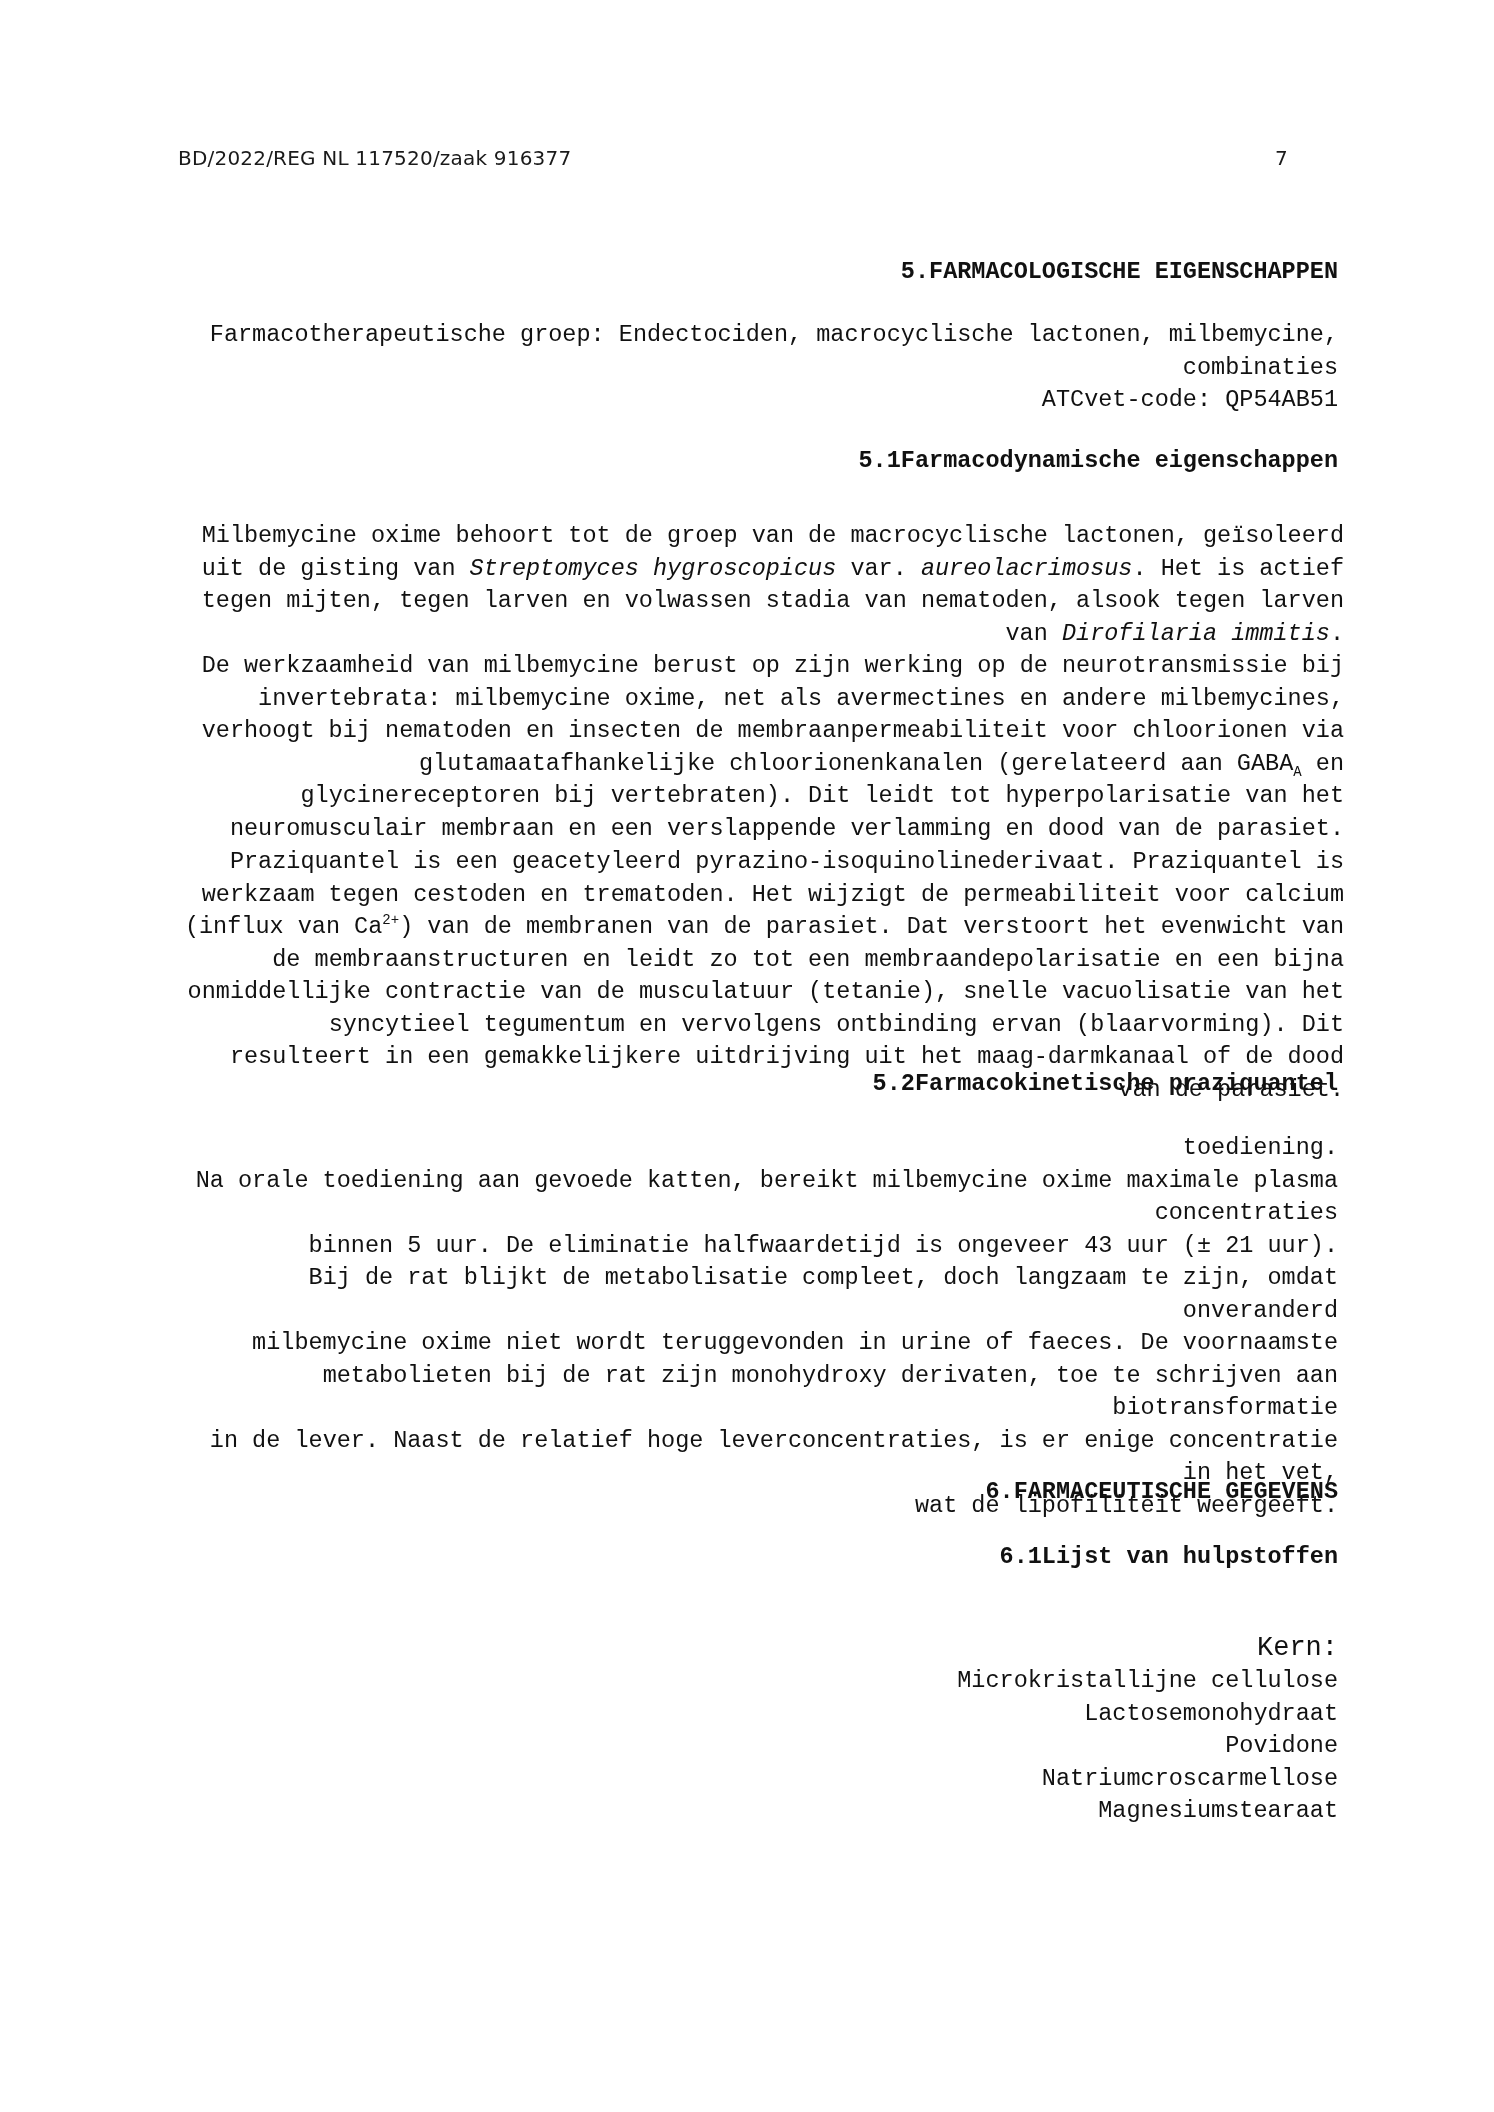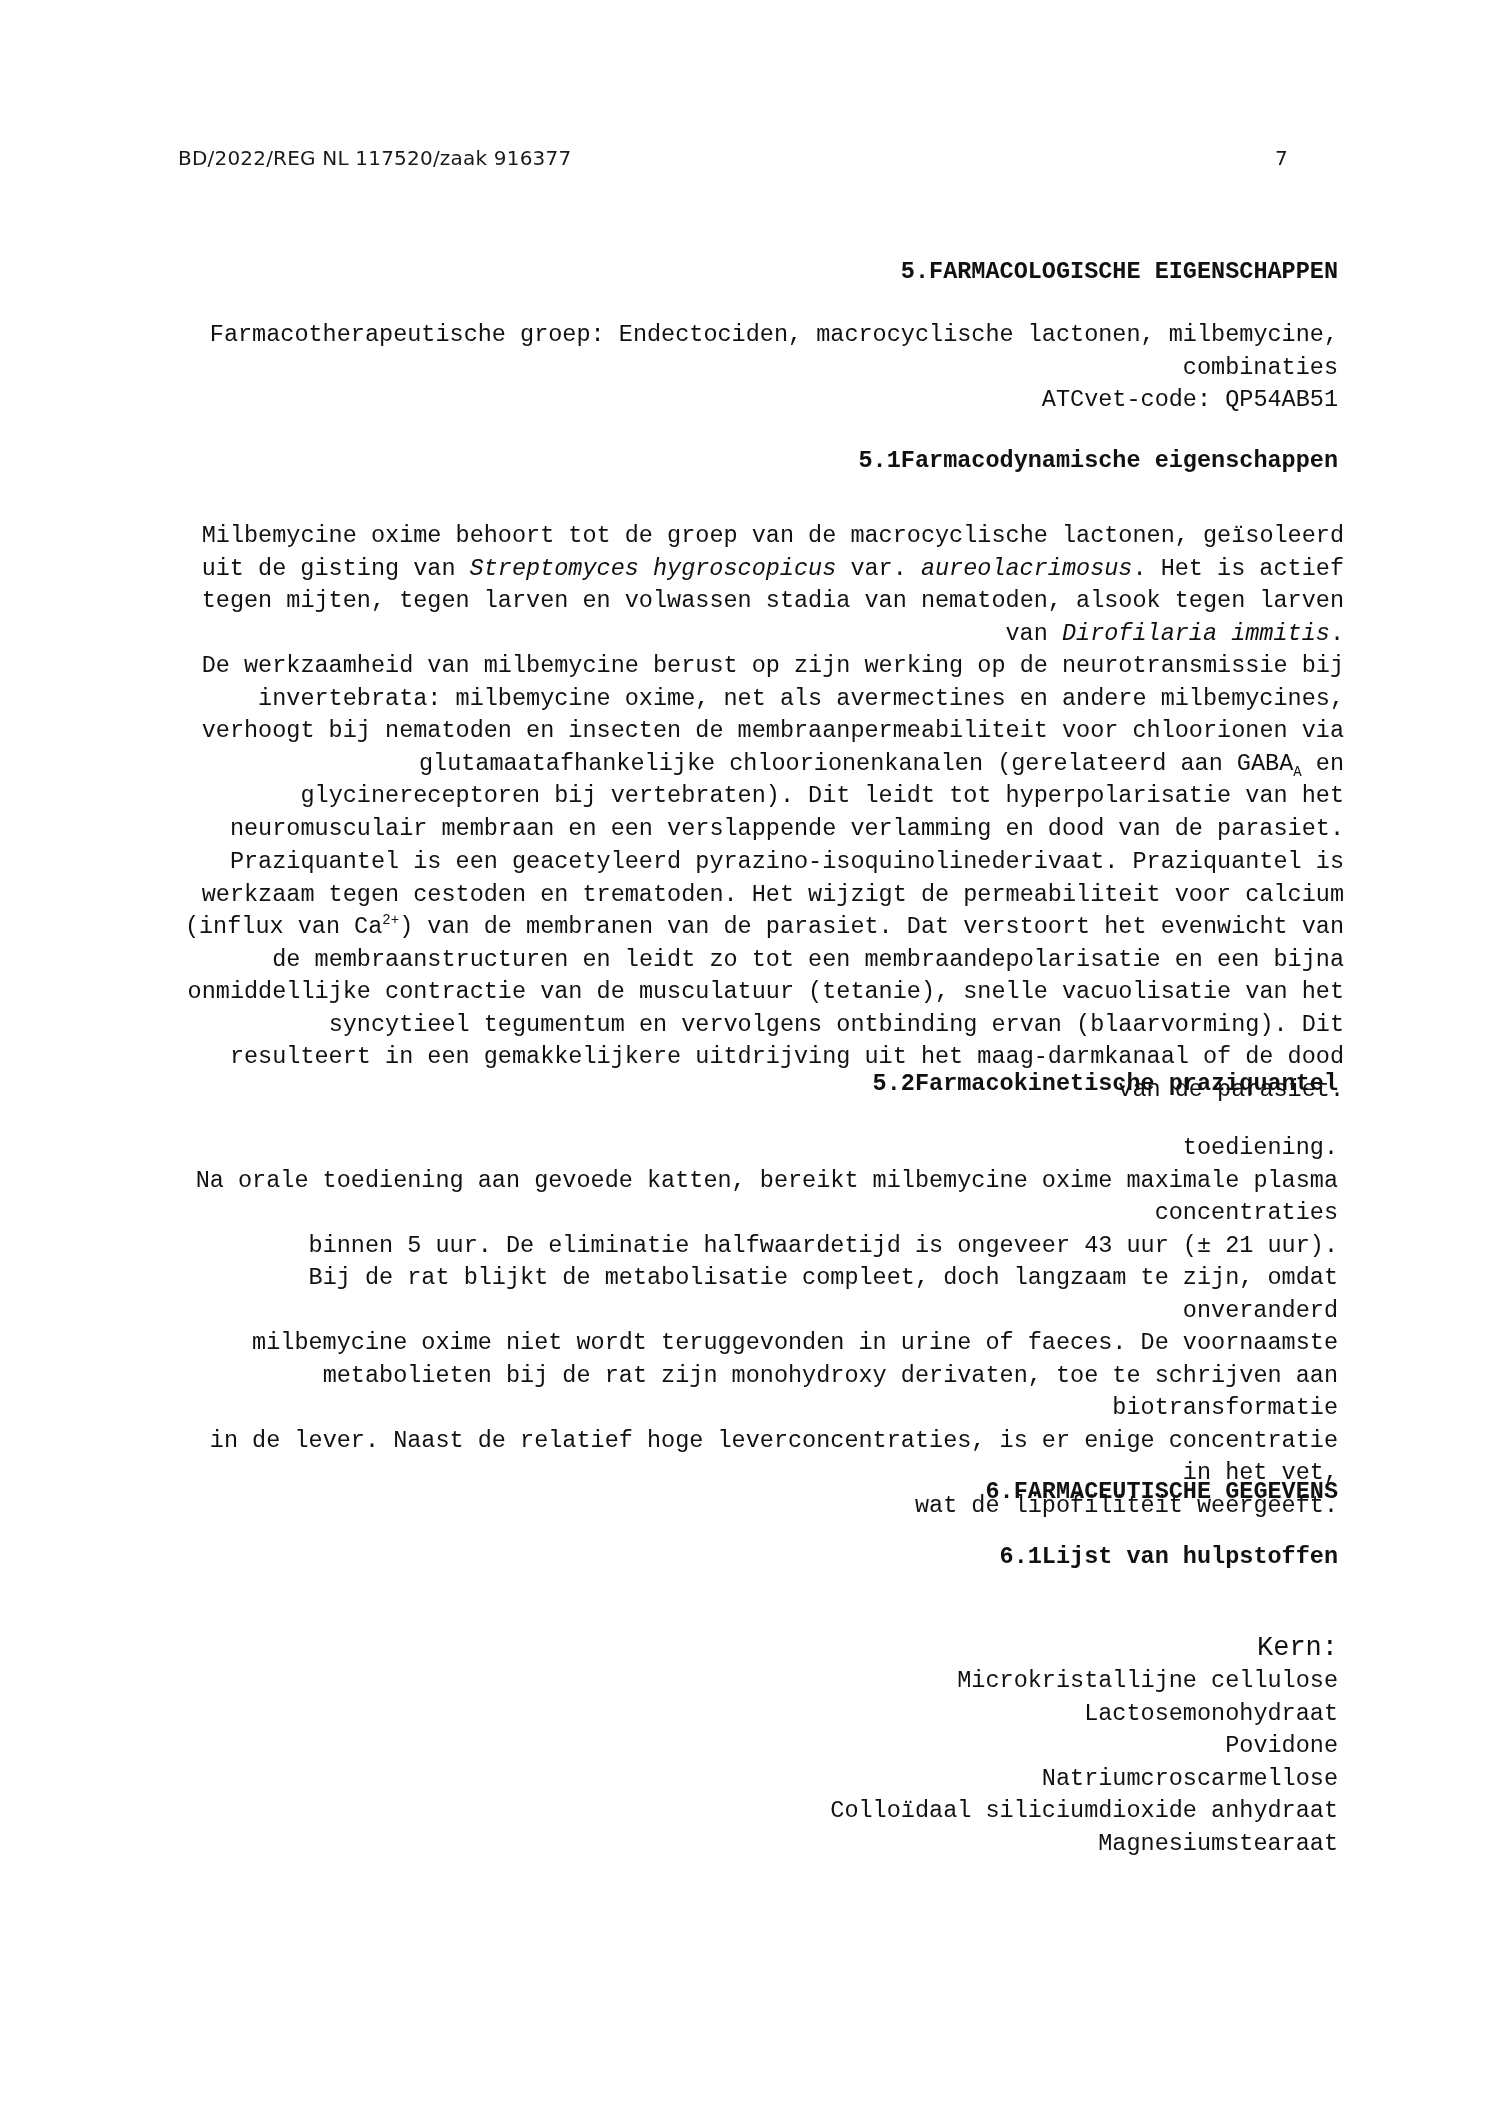--- a/index.html
+++ b/index.html
@@ -65,18 +65,17 @@
   <div class="blk serif h1" style="top:1541px;">
     <span class="n">6.1</span><span>Lijst van hulpstoffen</span>
   </div>
   <div class="blk serif" style="top:1603px;margin-top:28px;">
     <div class="kern">Kern:</div>
     <div class="list">
       <div>Microkristallijne cellulose</div>
       <div>Lactosemonohydraat</div>
       <div>Povidone</div>
       <div>Natriumcroscarmellose</div>
-      <div>Colloïdaal siliciumdioxide anhydraat</div>
       <div>Magnesiumstearaat</div>
     </div>
   </div>
 
 </div>
 
 </body></html>

